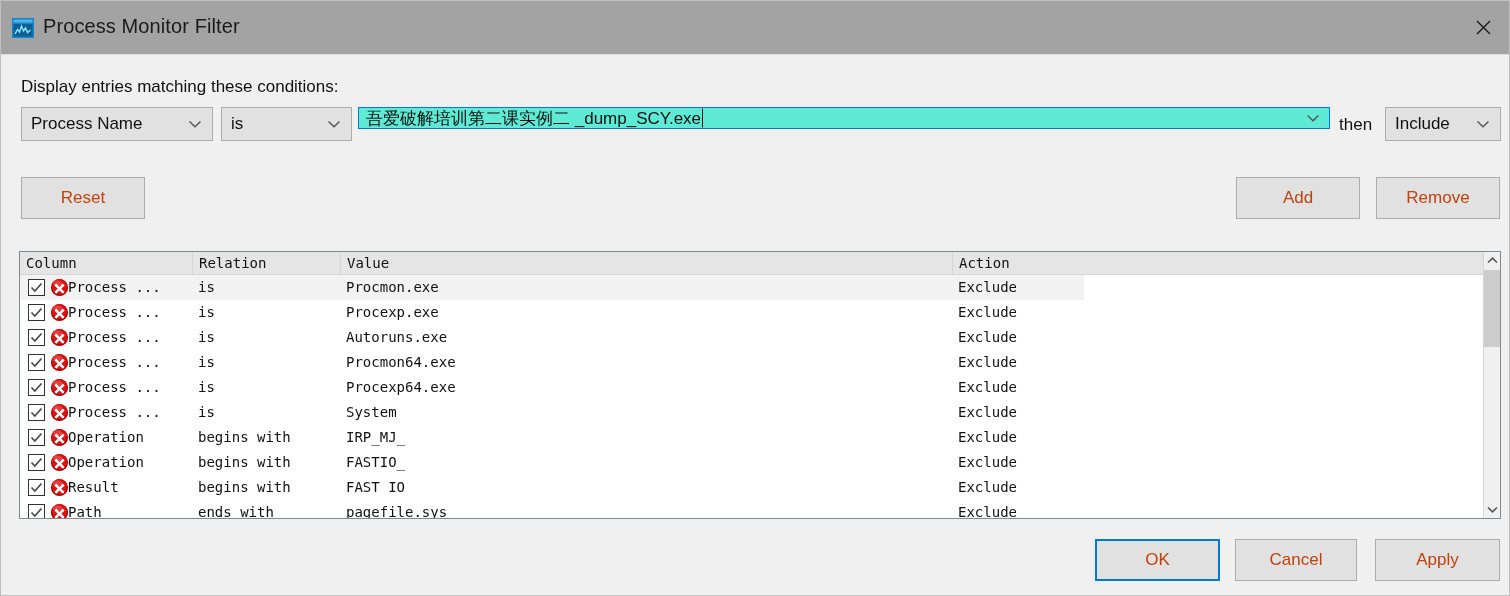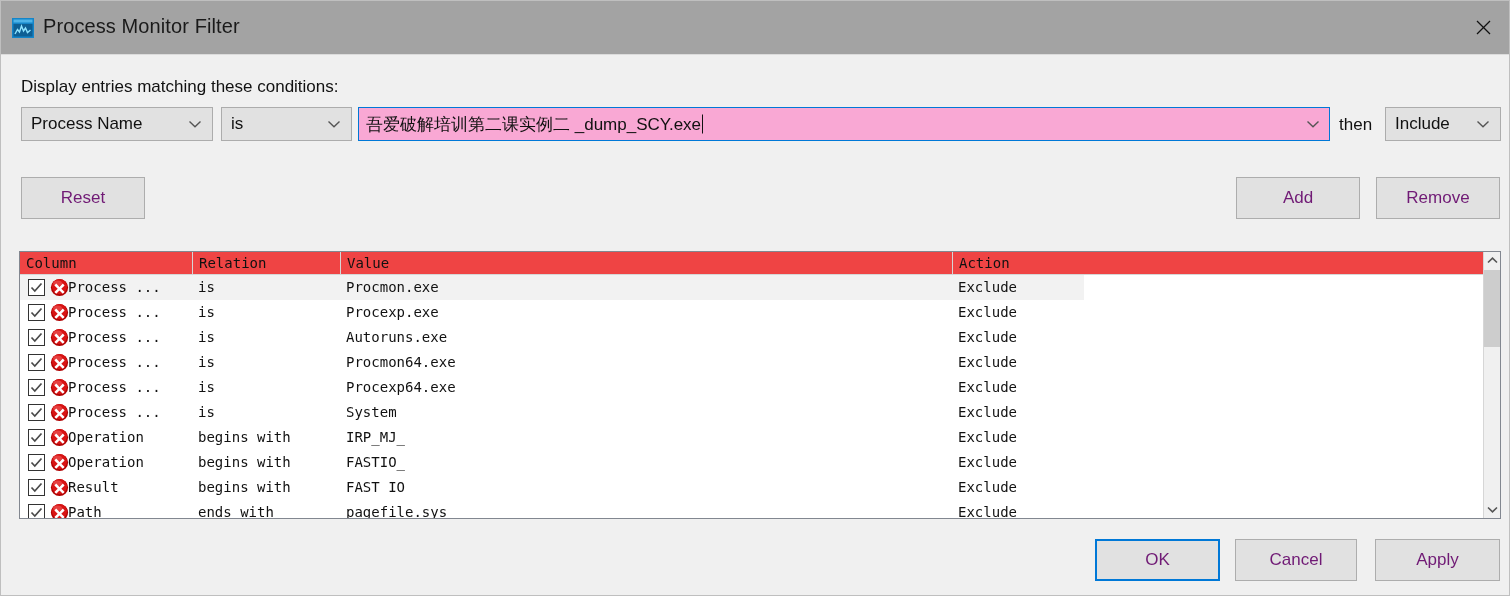--- a/index.html
+++ b/index.html
@@ -103,22 +103,22 @@
     width: 14px; height: 9px;
   }
   .chev svg { display: block; }
 
   #combo-column { left: 20px; top: 52px; width: 192px; }
   #combo-relation { left: 220px; top: 52px; width: 131px; }
 
   .value-combo {
     position: absolute;
     left: 357px; top: 52px;
-    width: 972px; height: 34px;
-    background: #f9a8d4;
+    width: 972px; height: 22px;
+    background: #5eead4;
     border: 1px solid #0078d7;
     box-sizing: border-box;
   }
   .value-combo .val-text {
     position: absolute;
     left: 7px;
     top: 50%;
     transform: translateY(-50%);
     font-size: 17px;
     color: #111;
@@ -149,21 +149,21 @@
   }
   #combo-action { left: 1384px; top: 52px; width: 116px; }
 
   
   .btn {
     position: absolute;
     background: #e1e1e1;
     border: 1px solid #adadad;
     box-sizing: border-box;
     font-size: 17px;
-    color: #701a75;
+    color: #c2410c;
     display: flex;
     align-items: center;
     justify-content: center;
     cursor: default;
     font-family: "Liberation Sans", sans-serif;
     padding: 9px;
   }
   .btn.focus {
     border: 2px solid #0078d7;
   }
@@ -181,21 +181,21 @@
     background: #ffffff;
     border: 1px solid #828790;
     box-sizing: border-box;
     overflow: hidden;
   }
   .lv-header {
     position: absolute;
     left: 0; top: 0;
     width: 1465px;
     height: 23px;
-    background: #ef4444;
+    background: #e5e5e5;
     border-bottom: 1px solid #d6d6d6;
     box-sizing: border-box;
   }
   .lv-header .hcell {
     position: absolute;
     top: 0;
     height: 22px;
     line-height: 22px;
     font-family: "DejaVu Sans Mono", "Liberation Mono", monospace;
     font-size: 14px;

